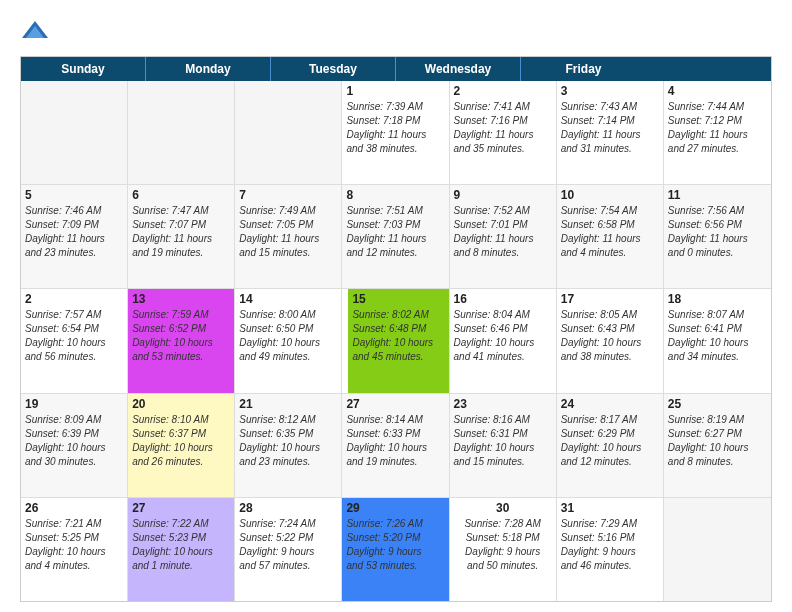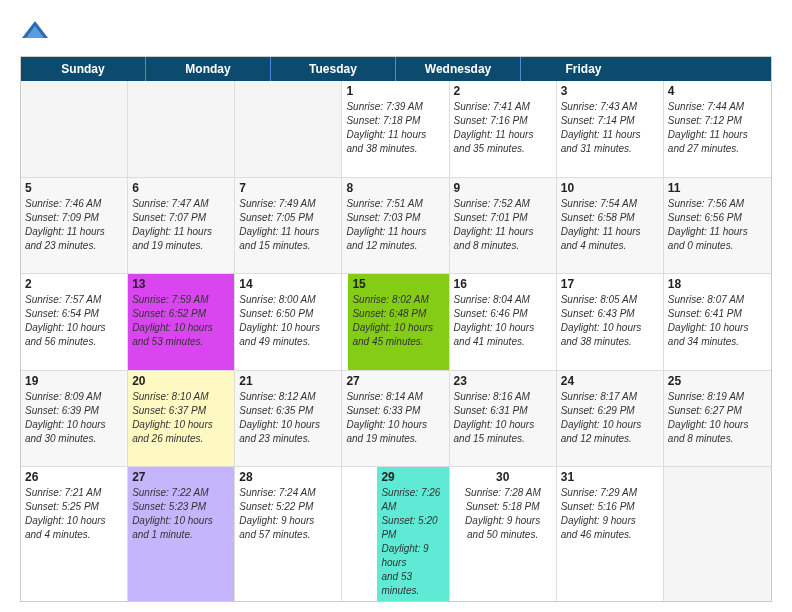--- a/index.html
+++ b/index.html
@@ -356,21 +356,21 @@
 Daylight: 10 hours
 and 1 minute.</div>
           </div>
           <div class="cal-cell" style="background: rgb(255, 255, 255);">
             <span class="day-num">28</span>
             <div class="cell-info" style="white-space: pre-line;">Sunrise: 7:24 AM
 Sunset: 5:22 PM
 Daylight: 9 hours
 and 57 minutes.</div>
           </div>
-          <div class="cal-cell" style="background: #5eead4; margin-left: 35px;">
+          <div class="cal-cell" style="background: #3b82f6;">
             <span class="day-num">29</span>
             <div class="cell-info" style="white-space: pre-line;">Sunrise: 7:26 AM
 Sunset: 5:20 PM
 Daylight: 9 hours
 and 53 minutes.</div>
           </div>
           <div class="cal-cell" style="background: rgb(255, 255, 255); text-align: center;">
             <span class="day-num">30</span>
             <div class="cell-info" style="white-space: pre-line;">Sunrise: 7:28 AM
 Sunset: 5:18 PM

